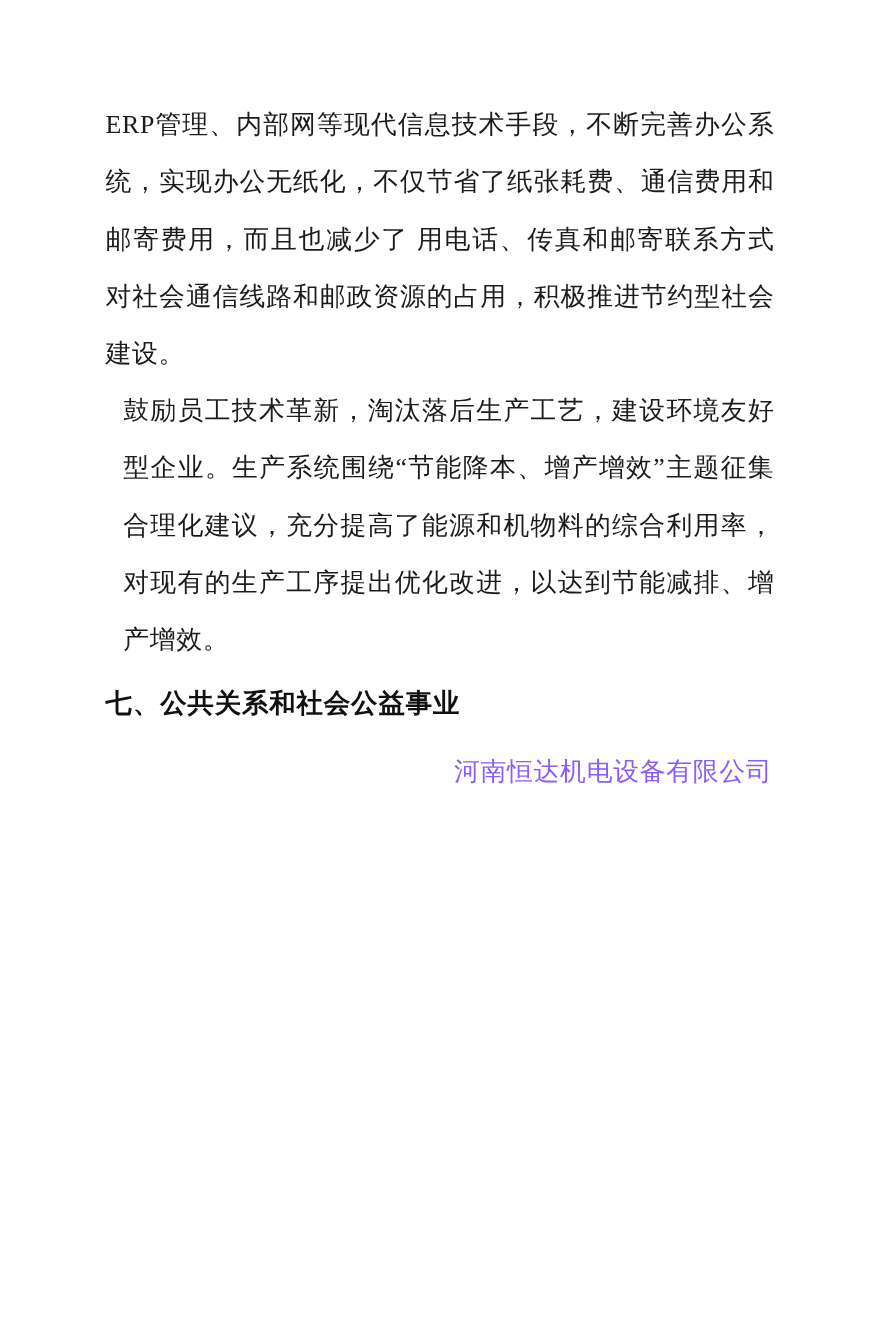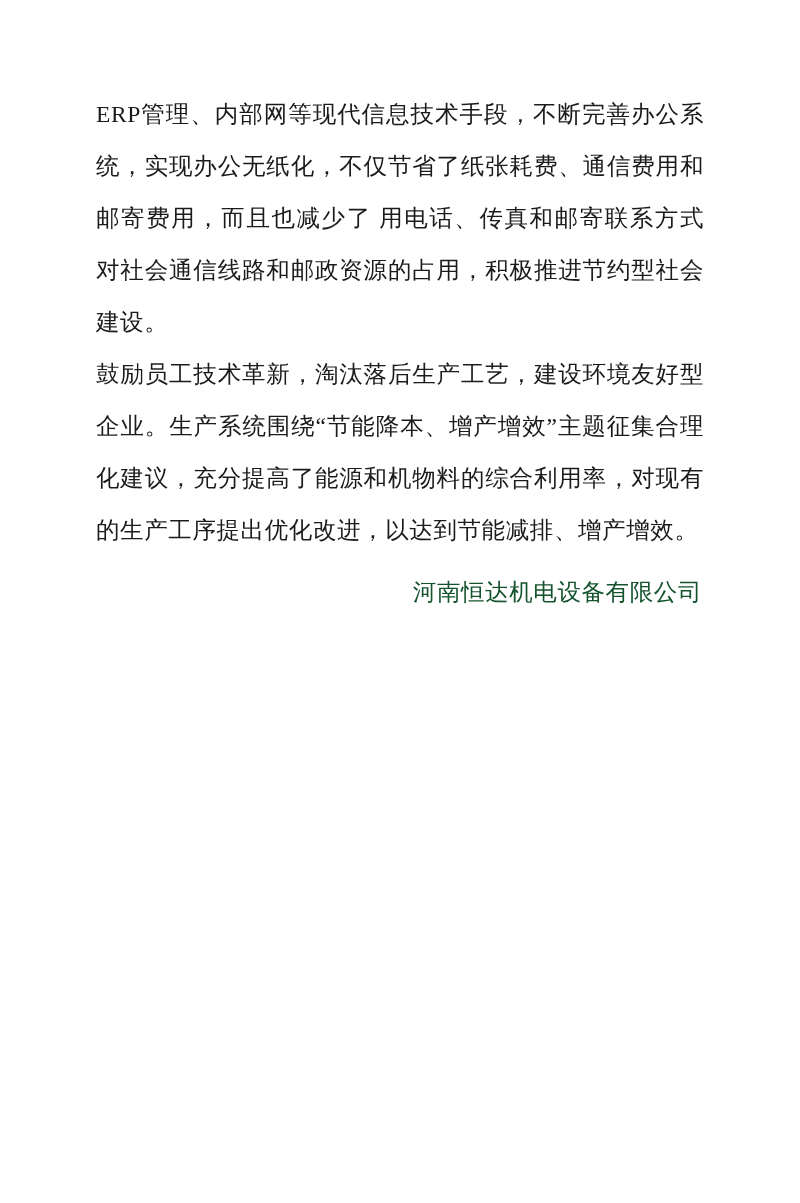--- a/index.html
+++ b/index.html
@@ -34,50 +34,52 @@
     margin: 0;
     color: #1b1b1b;
     white-space: pre-wrap;
   }
   .para.block-1 {
     margin-bottom: 0px;
   }
   .para.block-2 {
     margin-top: 0px;
     margin-bottom: 6px;
+    margin-left: 16px;
   }
   .heading {
     font-size: 24px;
     line-height: 52px;
     font-weight: bold;
     letter-spacing: 0.8px;
     margin: 6px 0 2px 0;
     color: #111111;
   }
   .para.block-3 {
     margin-top: 0px;
   }
   .signature {
     font-size: 23.5px;
     line-height: 52px;
     letter-spacing: 0.6px;
     text-align: right;
     margin-top: 10px;
-    color: #14532d;
+    color: #8b5cf6;
     padding-right: 2px;
   }
 </style>
 </head>
 <body>
 
 <div class="page">
   <div class="doc-body">
 
     <p class="para block-1">ERP管理、内部网等现代信息技术手段，不断完善办公系统，实现办公无纸化，不仅节省了纸张耗费、通信费用和邮寄费用，而且也减少了 用电话、传真和邮寄联系方式对社会通信线路和邮政资源的占用，积极推进节约型社会建设。</p>
 
     <p class="para block-2">鼓励员工技术革新，淘汰落后生产工艺，建设环境友好型企业。生产系统围绕“节能降本、增产增效”主题征集合理化建议，充分提高了能源和机物料的综合利用率，对现有的生产工序提出优化改进，以达到节能减排、增产增效。</p>
 
+    <h2 class="heading">七、公共关系和社会公益事业</h2>
 
 
     <div class="signature">河南恒达机电设备有限公司</div>
 
   </div>
 </div>
 
 </body></html>

